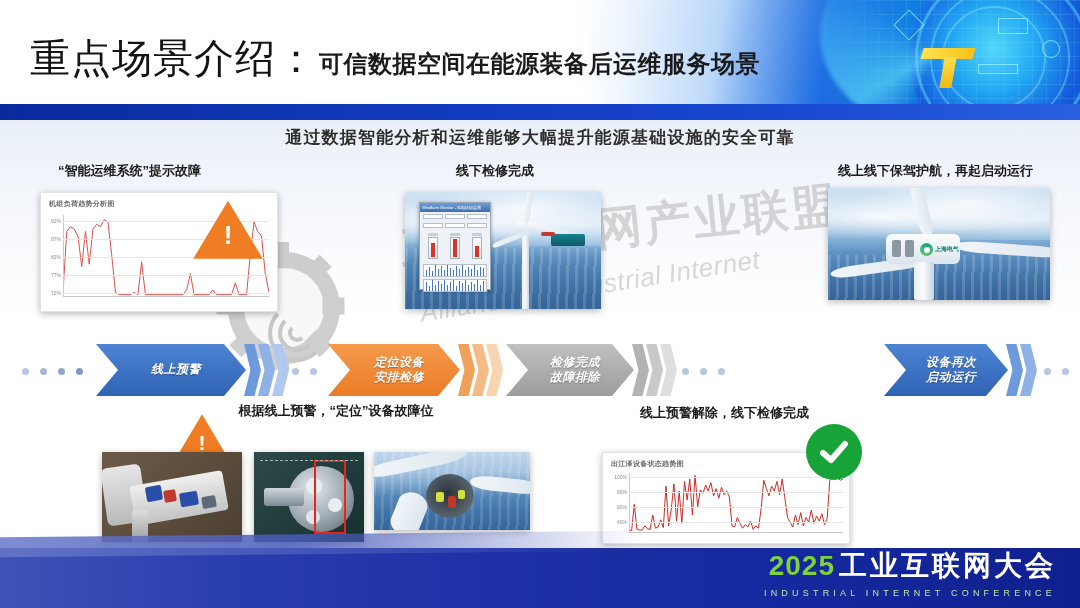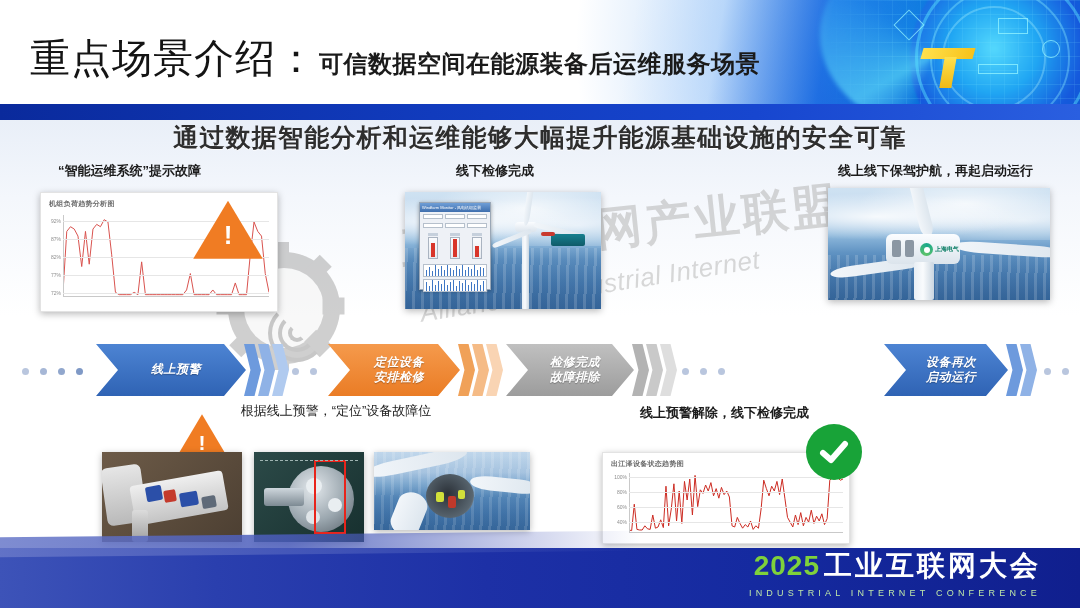--- a/index.html
+++ b/index.html
@@ -91,21 +91,21 @@
     background:linear-gradient(90deg,#6878c9 0%, #4a5cbb 45%, rgba(36,56,170,0) 100%);
     transform:skewY(-.6deg); opacity:.85;
   }
 
   
   .banner {
     position:absolute; left:0; top:120px; width:1080px; height:34px;
     display:flex; align-items:center; justify-content:center;
   }
   .banner-text {
-    font-size:25px; font-weight:bold; color:#2e2e2e; letter-spacing:1.2px;
+    font-size:17px; font-weight:bold; color:#2e2e2e; letter-spacing:1.2px;
     text-shadow:0 1px 0 rgba(255,255,255,.85);
   }
 
   
   .watermark {
     position:absolute; left:222px; top:214px; width:640px; height:150px;
     pointer-events:none; opacity:.55;
   }
   .wm-gearwrap{ position:absolute; left:0; top:34px; width:132px; height:118px; }
   .wm-gear{
@@ -131,21 +131,21 @@
     transform:rotate(-6deg); transform-origin:0 0;
   }
   .wm-en {
     position:absolute; left:196px; top:84px; width:470px;
     font-size:26px; font-style:italic; color:#b9b9b9; letter-spacing:.5px; white-space:nowrap;
     transform:rotate(-9deg); transform-origin:0 0;
   }
 
   
   .cap { position:absolute; font-size:13px; font-weight:bold; color:#1b1b1b; white-space:nowrap; }
-  .cap-multi { position:absolute; font-size:13px; font-weight:normal; color:#1b1b1b; text-align:center; line-height:18px; }
+  .cap-multi { position:absolute; font-size:13px; font-weight:bold; color:#1b1b1b; text-align:center; line-height:18px; }
 
   
   .shot { position:absolute; box-shadow:0 2px 7px rgba(0,0,0,.28); overflow:hidden; background:#fff; }
 
   
   .chartcard { background:#fff; border:1px solid #e3e3e3; }
   .chart-title { position:absolute; left:8px; top:6px; font-size:7px; font-weight:bold; color:#6b6b6b; letter-spacing:.3px;}
   .chart-plot { position:absolute; left:22px; top:22px; right:8px; bottom:14px; }
   .grid-line { position:absolute; left:0; right:0; height:1px; background:#e6e6e6; }
   .axis-y { position:absolute; left:0; top:0; bottom:0; width:1px; background:#c9c9c9; }
@@ -226,21 +226,21 @@
   }
   .warn-bang{
     position:absolute; left:50%; transform:translateX(-50%);
     color:#fff; font-weight:bold; text-align:center;
   }
   .check-wrap{ position:absolute; border-radius:50%; background:#18a338; display:flex; align-items:center; justify-content:center;}
   .check-wrap svg{ display:block; }
 
   
   .conf {
-    position:absolute; right:39px; bottom:10px; text-align:center;
+    position:absolute; right:24px; bottom:10px; text-align:center;
   }
   .conf-row{ display:flex; align-items:baseline; justify-content:flex-end; }
   .conf-year{ font-size:28px; font-weight:bold; color:#7fd13b; letter-spacing:1px; }
   .conf-cn{ font-size:28px; font-weight:bold; color:#ffffff; letter-spacing:3px; margin-left:4px; }
   .conf-en{ font-size:9px; color:#bfe6a8; letter-spacing:4.2px; margin-top:3px; }
 </style>
 </head>
 <body>
 
 <div class="slide">

